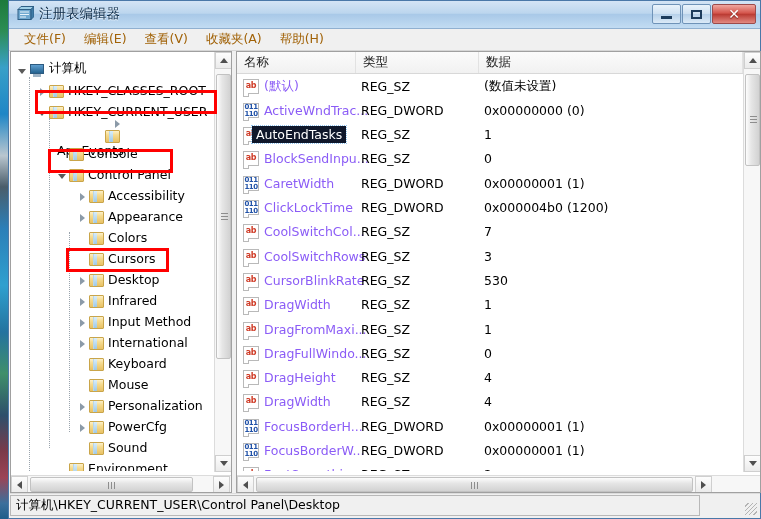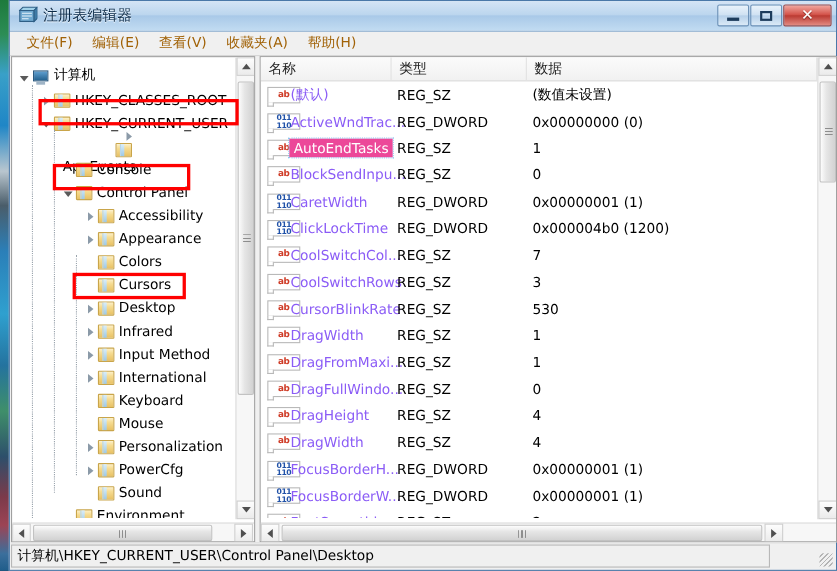--- a/index.html
+++ b/index.html
@@ -97,32 +97,32 @@
   
   .list-pane{position:absolute;left:227px;top:0;width:525px;height:442px;
     background:#fff;border:1px solid #a0a0a0;box-sizing:border-box;overflow:hidden;}
   .lheader{position:absolute;left:0;top:0;width:100%;height:22px;
     background:linear-gradient(180deg,#fbfbfb,#f1f1f1);border-bottom:1px solid #d8d8d8;box-sizing:border-box;}
   .hcell{position:absolute;top:0;height:21px;display:flex;align-items:center;
     padding-left:7px;font-size:12.5px;color:#222;box-sizing:border-box;
     border-right:1px solid #e2e2e2;}
   .rows{position:absolute;left:0;top:22px;width:506px;height:397px;overflow:hidden;}
   .row{position:absolute;left:0;width:506px;height:24px;display:flex;align-items:center;}
-  .ticon{width:30px;height:15px;margin-left:6px;margin-right:5px;flex:0 0 auto;position:relative;
+  .ticon{width:16px;height:15px;margin-left:6px;margin-right:5px;flex:0 0 auto;position:relative;
     background:#fff;border:1px solid #b9b9b9;box-sizing:border-box;}
   .ticon .tx{position:absolute;left:0;right:0;top:1px;text-align:center;
     font-size:8px;font-weight:bold;line-height:9px;letter-spacing:-0.3px;}
   .ticon.sz .tx{color:#cf3b26;}
   .ticon.dw .tx{color:#2152a8;font-size:7px;letter-spacing:-0.5px;}
   .ticon::after{content:"";position:absolute;left:-1px;bottom:-4px;width:6px;height:4px;
     background:#fff;border:1px solid #b9b9b9;border-top:none;box-sizing:border-box;}
   .cname{position:absolute;left:27px;font-size:12.5px;color:#8b5cf6;white-space:nowrap;}
   .ctype{position:absolute;left:124px;font-size:12.5px;color:#000;white-space:nowrap;}
   .cdata{position:absolute;left:247px;font-size:12.5px;color:#000;white-space:nowrap;}
-  .row.sel .cname{background:#ec4899;color:#fff;padding:1px 4px;left:26px;
+  .row.sel .cname{background:#0f172a;color:#fff;padding:1px 4px;left:15px;
     outline:1px dotted #8fc4f0;outline-offset:0;}
 
   
   .statusbar{position:absolute;left:1px;bottom:1px;width:750px;height:24px;
     background:#f0f0f0;border-top:1px solid #dcdcdc;box-sizing:border-box;}
   .status-field{position:absolute;left:0;top:1px;width:690px;height:21px;
     border:1px solid #b8b8b8;background:#f0f0f0;box-sizing:border-box;
     display:flex;align-items:center;padding-left:5px;font-size:12.5px;color:#000;white-space:nowrap;text-align:right;}
   .grip-corner{position:absolute;right:3px;bottom:2px;width:12px;height:12px;
     background:repeating-linear-gradient(135deg,transparent 0 2px,#b4b4b4 2px 3px);}

